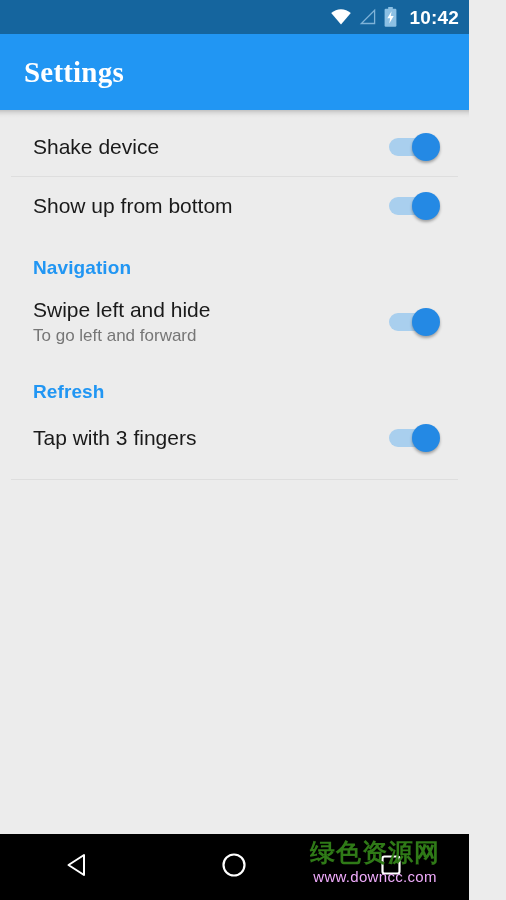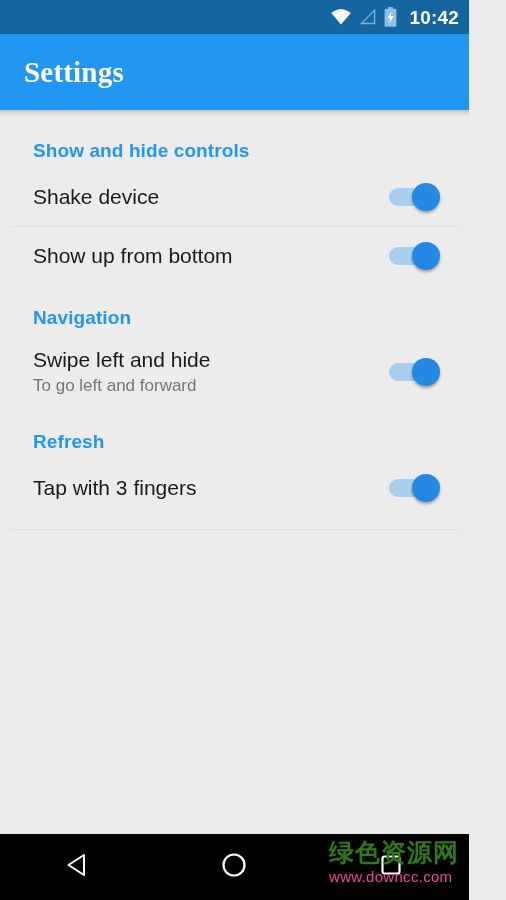--- a/index.html
+++ b/index.html
@@ -174,37 +174,38 @@
   }
   .nav-btn {
     width: 76px;
     height: 56px;
     display: flex;
     align-items: center;
     justify-content: center;
   }
   .watermark {
     position: absolute;
-    right: 0;
+    right: 24px;
     top: 6px;
     width: 140px;
+    text-align: center;
     pointer-events: none;
     line-height: 1;
   }
   .watermark .wm-cn {
     font-size: 25px;
     font-weight: bold;
     color: #2f7a17;
     letter-spacing: 1px;
     display: block;
     font-family: "DejaVu Sans", sans-serif;
   }
   .watermark .wm-url {
     font-size: 15px;
-    color: #ec4899;
+    color: #f0abfc;
     display: block;
     margin-top: 4px;
     letter-spacing: 0.3px;
   }
 </style>
 </head>
 <body>
 
 <div id="screen">
 
@@ -235,21 +236,20 @@
     </div>
   </div>
 
   <div class="app-bar">
     <span class="app-bar-title">Settings</span>
   </div>
   <div class="app-bar-shadow"></div>
 
   <div class="content">
 
-    <div class="section-header">Show and hide controls</div>
 
     <div class="pref-row">
       <div class="pref-texts">
         <span class="pref-title">Shake device</span>
       </div>
       <div class="switch">
         <div class="track"></div>
         <div class="thumb"></div>
       </div>
     </div>

